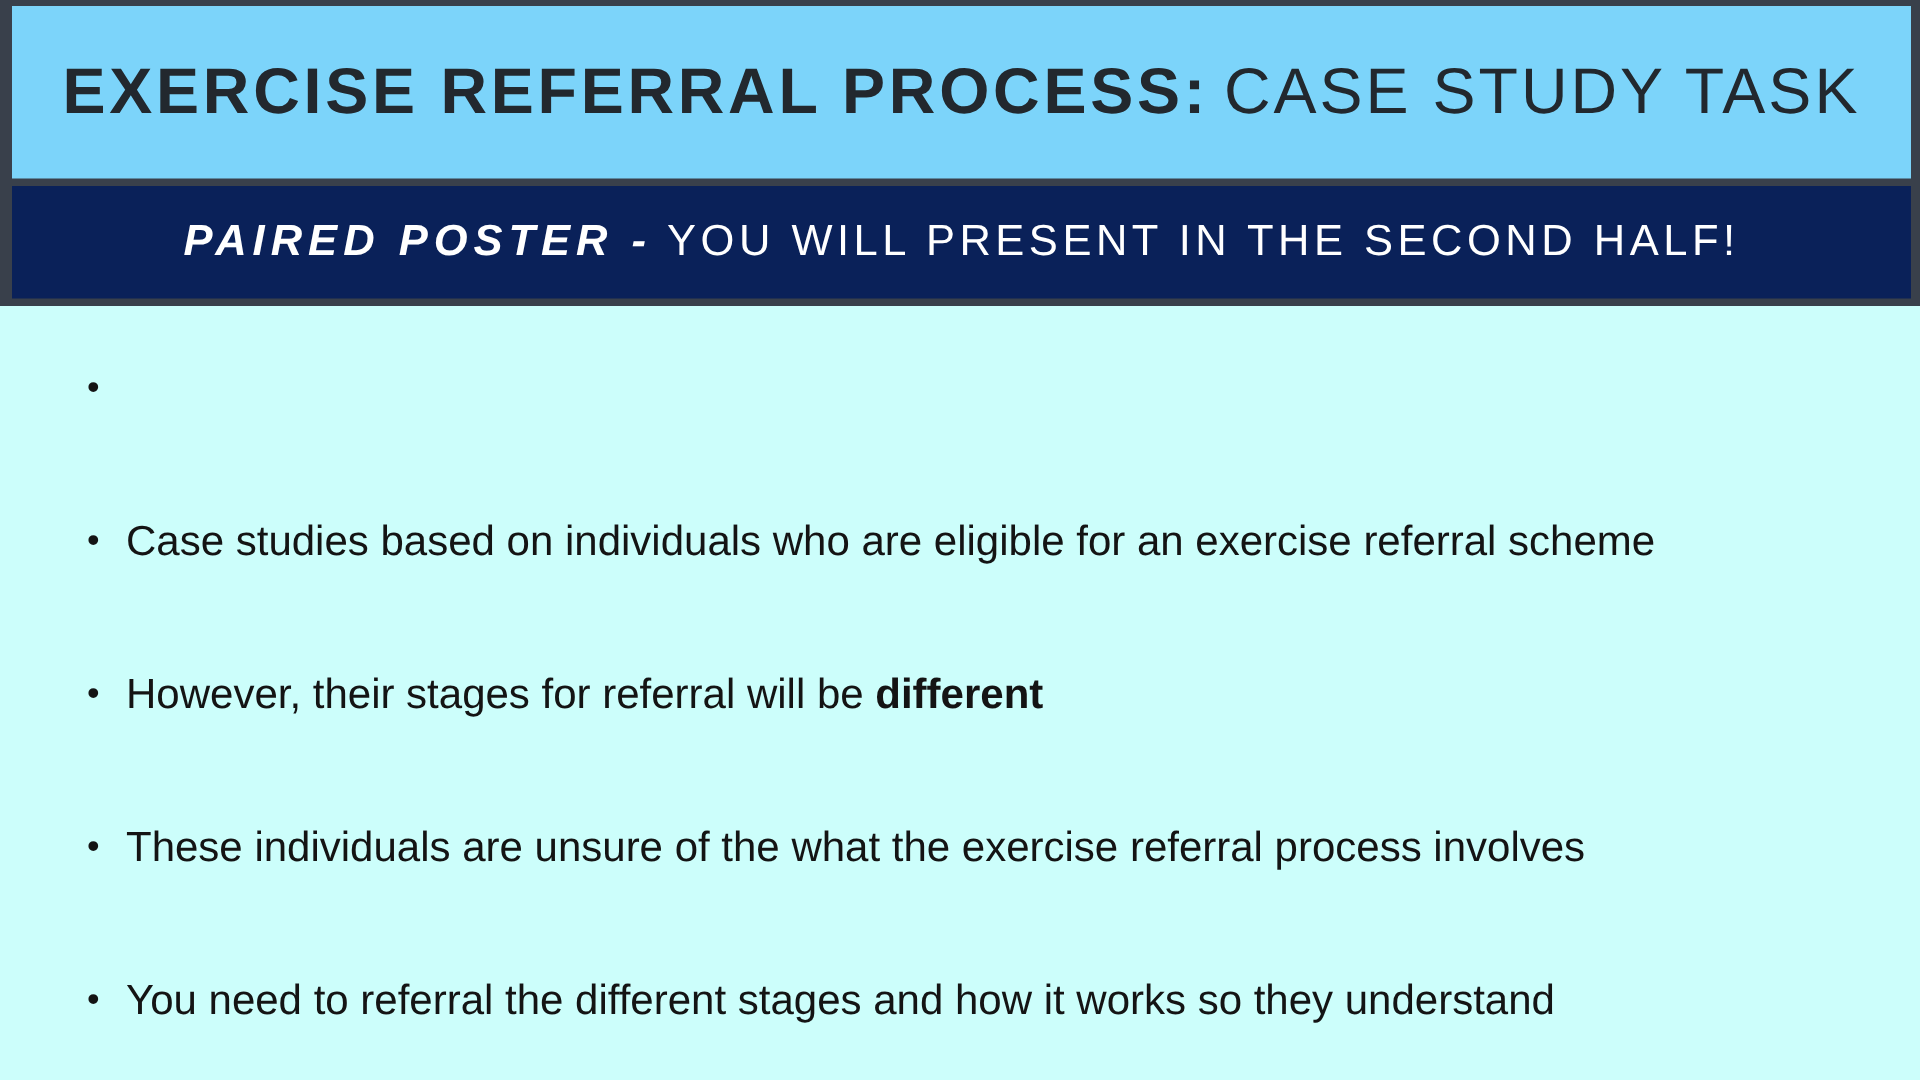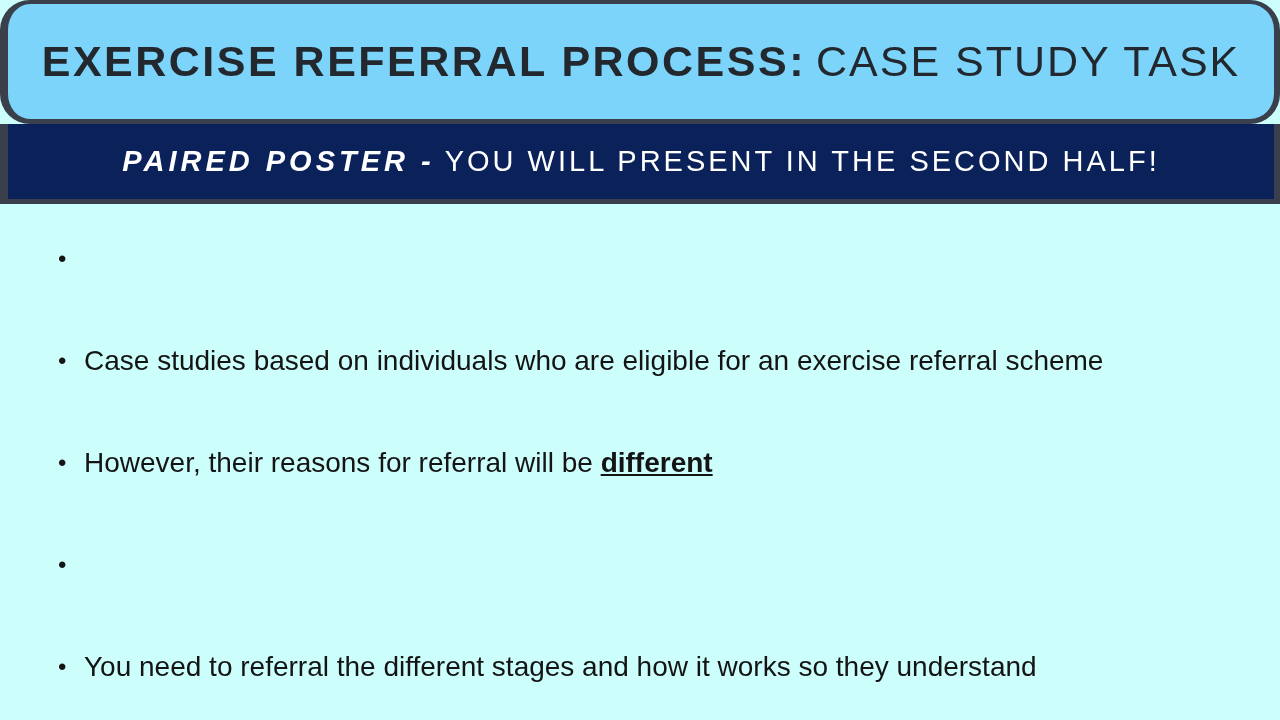--- a/index.html
+++ b/index.html
@@ -24,21 +24,20 @@
     box-sizing: border-box;
     height: 124px;
     background: #7cd4fa;
     border-top: 4px solid #39404b;
     border-left: 8px solid #39404b;
     border-right: 6px solid #39404b;
     border-bottom: 5px solid #39404b;
     display: flex;
     align-items: center;
     justify-content: center;
-    border-radius: 30px;
   }
   .slide-title {
     margin: 0;
     font-size: 43px;
     color: #22282e;
     white-space: nowrap;
     font-weight: 400;
   }
   .title-bold {
     font-weight: 700;
@@ -93,21 +92,20 @@
     color: #141414;
   }
   .bullet-marker {
     width: 26px;
     flex: 0 0 26px;
     font-size: 24px;
     line-height: 34px;
   }
   .bullet-text b {
     font-weight: 700;
-    text-decoration: underline;
   }
 </style>
 </head>
 <body>
 
 <div class="header-block">
   <header class="title-band">
     <h1 class="slide-title"><span class="title-bold">EXERCISE REFERRAL PROCESS:</span><span class="title-regular">CASE STUDY TASK</span></h1>
   </header>
   <div class="subtitle-band">
@@ -121,25 +119,26 @@
     <span class="bullet-marker">•</span>
   </div>
 
   <div class="bullet-item">
     <span class="bullet-marker">•</span>
     <span class="bullet-text"><span>Case studies based on individuals who are eligible for an exercise referral scheme</span><b></b><span></span></span>
   </div>
 
   <div class="bullet-item">
     <span class="bullet-marker">•</span>
-    <span class="bullet-text"><span>However, their reasons for referral will be </span><b>different</b><span></span></span>
+    <span class="bullet-text"><span>However, their stages for referral will be </span><b>different</b><span></span></span>
   </div>
 
   <div class="bullet-item">
     <span class="bullet-marker">•</span>
+    <span class="bullet-text"><span>These individuals are unsure of the what the exercise referral process involves</span><b></b><span></span></span>
   </div>
 
   <div class="bullet-item">
     <span class="bullet-marker">•</span>
     <span class="bullet-text"><span>You need to referral the different stages and how it works so they understand</span><b></b><span></span></span>
   </div>
 
 </main>
 
 </body></html>

